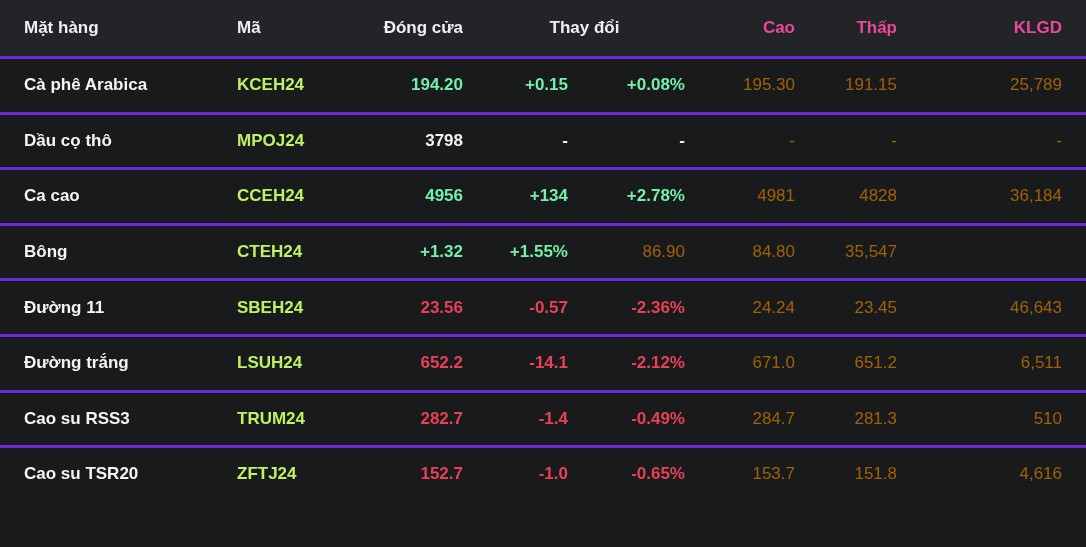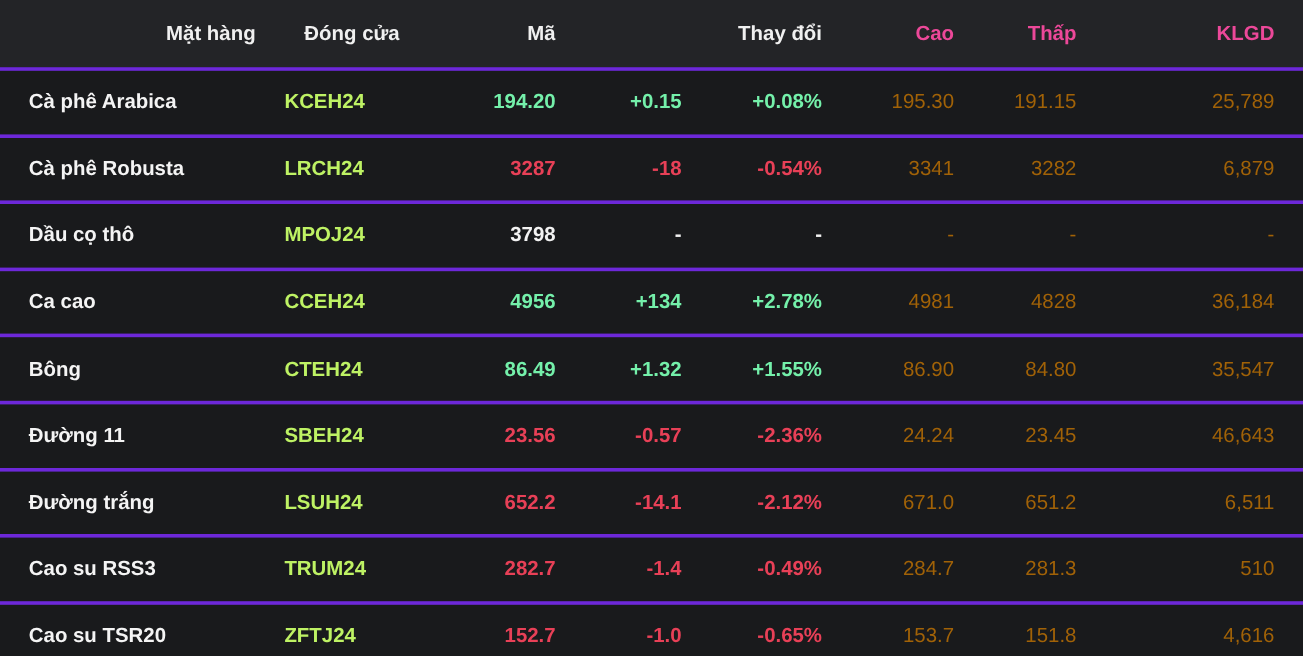--- a/index.html
+++ b/index.html
@@ -23,62 +23,52 @@
   .row.header {
     height:56px;
     border-top:none;
     background:#232427;
   }
   .cell { white-space:nowrap; overflow:hidden; }
   .c-name { padding-left:24px; text-align:left; font-weight:700; color:#f4f4f4; }
   .c-code { padding-left:24px; text-align:left; font-weight:700; color:#bef264; }
   .c-close, .c-chg, .c-pct { text-align:right; font-weight:700; }
   .c-high, .c-low, .c-vol { text-align:right; font-weight:400; color:#a16207; }
-  .header .cell { font-weight:700; color:#f0f0f0;text-align:right; }
+  .header .cell { font-weight:700; color:#f0f0f0; }
   .header .c-high, .header .c-low, .header .c-vol { font-weight:700; color:#ec4899; }
   .c-chghdr { grid-column:4 / span 2; text-align:center; font-weight:700;padding-left:21px; }
   .up { color:var(--up-color); }
   .down { color:var(--down-color); }
   .neutral { color:var(--neutral-color); }
 </style>
 </head>
 <body>
 
 <div class="table">
   <div class="row header">
     <div class="cell c-name">Mặt hàng</div>
+    <div class="cell c-code">Mã</div>
     <div class="cell c-close">Đóng cửa</div>
-    <div class="cell c-code">Mã</div>
     <div class="cell c-chghdr">Thay đổi</div>
     <div class="cell c-high">Cao</div>
     <div class="cell c-low">Thấp</div>
     <div class="cell c-vol">KLGD</div>
   </div>
   <div>
   <div class="row">
     <div class="cell c-name">Cà phê Arabica</div>
     <div class="cell c-code">KCEH24</div>
     <div class="cell c-close up">194.20</div>
     <div class="cell c-chg up">+0.15</div>
     <div class="cell c-pct up">+0.08%</div>
     <div class="cell c-high">195.30</div>
     <div class="cell c-low">191.15</div>
     <div class="cell c-vol">25,789</div>
   </div>
 
-  <div class="row">
-    <div class="cell c-name">Cà phê Robusta</div>
-    <div class="cell c-code">LRCH24</div>
-    <div class="cell c-close down">3287</div>
-    <div class="cell c-chg down">-18</div>
-    <div class="cell c-pct down">-0.54%</div>
-    <div class="cell c-high">3341</div>
-    <div class="cell c-low">3282</div>
-    <div class="cell c-vol">6,879</div>
-  </div>
 
   <div class="row">
     <div class="cell c-name">Dầu cọ thô</div>
     <div class="cell c-code">MPOJ24</div>
     <div class="cell c-close neutral">3798</div>
     <div class="cell c-chg neutral">-</div>
     <div class="cell c-pct neutral">-</div>
     <div class="cell c-high">-</div>
     <div class="cell c-low">-</div>
     <div class="cell c-vol">-</div>
@@ -91,21 +81,20 @@
     <div class="cell c-chg up">+134</div>
     <div class="cell c-pct up">+2.78%</div>
     <div class="cell c-high">4981</div>
     <div class="cell c-low">4828</div>
     <div class="cell c-vol">36,184</div>
   </div>
 
   <div class="row">
     <div class="cell c-name">Bông</div>
     <div class="cell c-code">CTEH24</div>
-    <div class="cell c-close up">86.49</div>
     <div class="cell c-chg up">+1.32</div>
     <div class="cell c-pct up">+1.55%</div>
     <div class="cell c-high">86.90</div>
     <div class="cell c-low">84.80</div>
     <div class="cell c-vol">35,547</div>
   </div>
 
   <div class="row">
     <div class="cell c-name">Đường 11</div>
     <div class="cell c-code">SBEH24</div>

